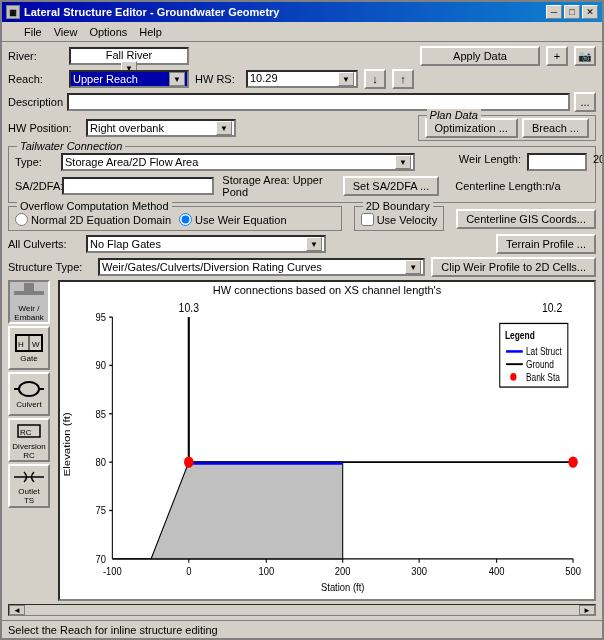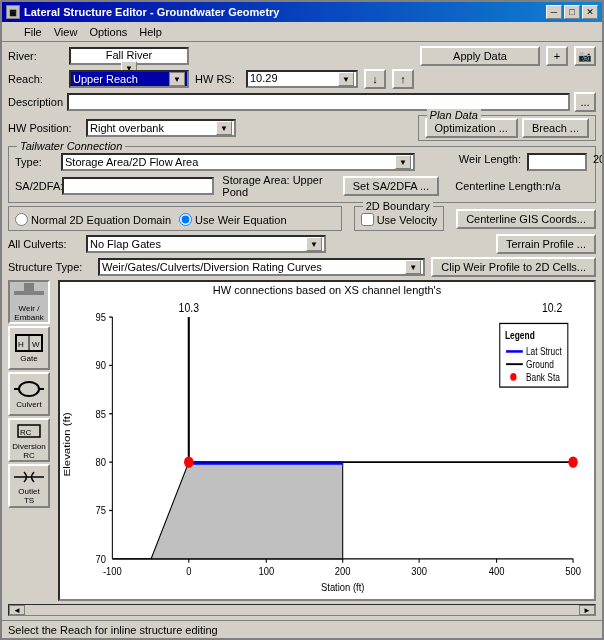--- a/index.html
+++ b/index.html
@@ -176,20 +176,21 @@
           <div style="width:168px;display:flex;align-items:center;">
             <span class="weir-label">Centerline Length:</span>
             <span style="font-size:11px;" class="na-text">n/a</span>
           </div>
         </div>
       </div>
     </div>
 
     <div class="form-row" style="align-items:stretch;">
       <div class="overflow-group" style="flex:1;">
+        <span class="overflow-title">Overflow Computation Method</span>
         <div class="radio-row" style="margin-top:4px;">
           <label class="radio-item">
             <input type="radio" name="overflow" style="">
             <span>Normal 2D Equation Domain</span>
           </label>
           <label class="radio-item">
             <input type="radio" name="overflow" checked="" style="">
             <span>Use Weir Equation</span>
           </label>
         </div>

